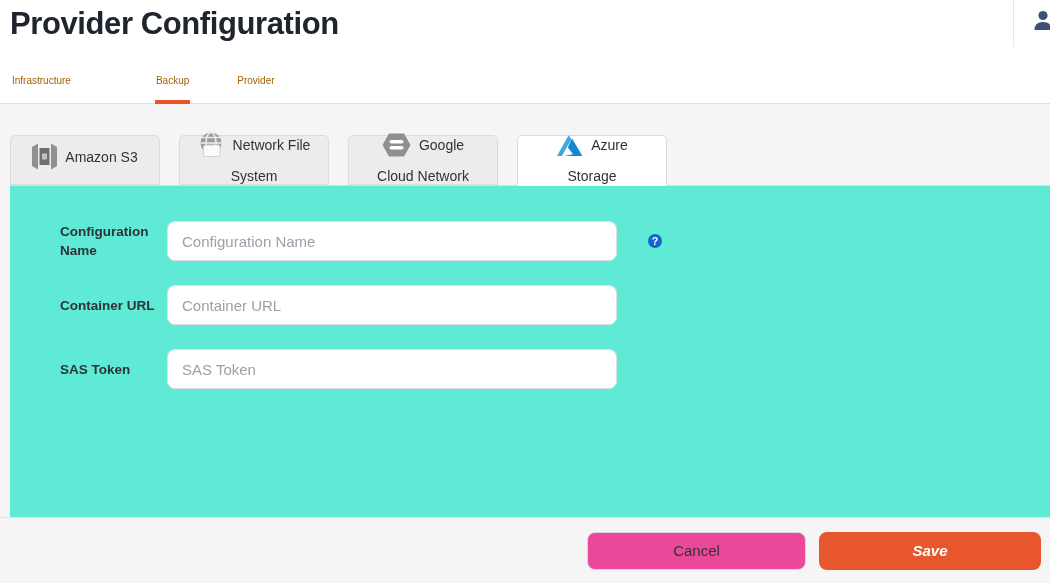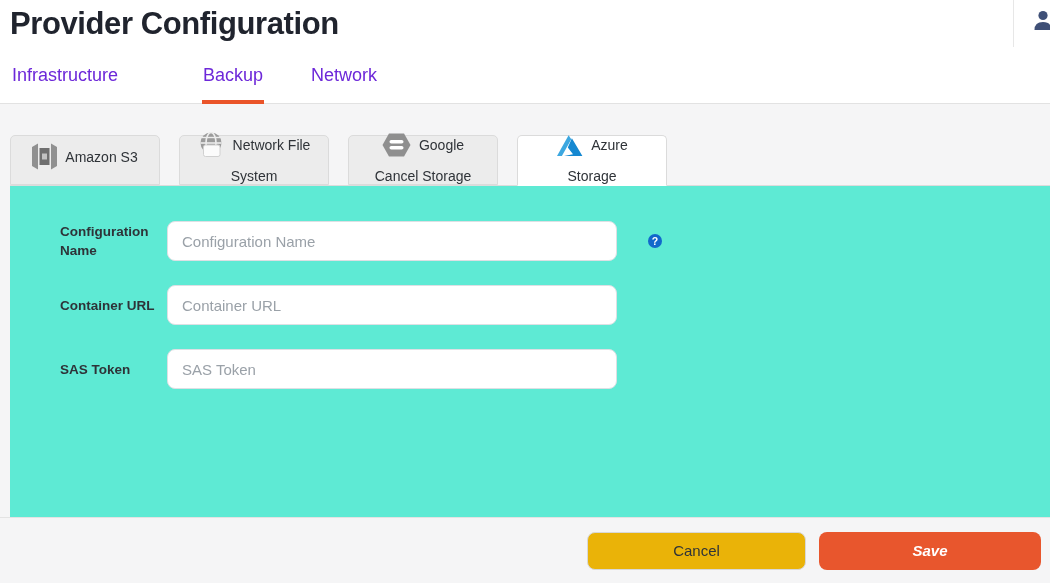--- a/index.html
+++ b/index.html
@@ -9,21 +9,21 @@
   
   .header { position:relative; height:104px; background:#fff;
     border-bottom:1px solid #e2e2e2; }
   .page-title { position:absolute; left:10px; top:6px; font-size:31px;
     font-weight:700; color:#20242e; letter-spacing:-0.4px; }
   .user-divider { position:absolute; left:1013px; top:0; width:1px; height:47px;
     background:#e7e7e7; }
   .user-icon { position:absolute; left:1031px; top:9px; width:24px; height:24px; }
   .main-nav { position:absolute; left:0; bottom:0; display:flex; gap:46px;
     padding-left:11px; }
-  .main-tab { font-size:18px; color:#6d28d9; padding:0 1px 13px 1px;
+  .main-tab { font-size:10px; color:#a16207; padding:0 1px 13px 1px;
     border-bottom:4px solid transparent; cursor:pointer; }
   .main-tab.active { border-bottom-color:#EA5429; margin-bottom:-1px;margin-left:37px; }
 
   
   .page { position:relative; height:479px; background:#f5f5f6; padding-left:10px; }
 
   .tabstrip { display:flex; padding-top:31px; border-bottom:1px solid #dcdcdc;gap:20px; }
   .ptab { width:150px; height:50px; background:#ececec; border:1px solid #dbdbdb;
     border-radius:5px 5px 0 0; display:flex; align-items:center;
     justify-content:center; cursor:pointer; }
@@ -50,21 +50,21 @@
   .help-icon { width:14px; height:14px; margin-left:31px; border-radius:50%;
     background:#1168CB; color:#fff; font-size:10.5px; font-weight:700;
     display:flex; align-items:center; justify-content:center; cursor:pointer; }
 
   
   .footer { position:absolute; left:0; bottom:0; width:1050px; height:66px;
     background:#f5f5f6; border-top:1px solid #e3e3e3; display:flex;
     align-items:center; justify-content:flex-end; gap:13px; padding-right:9px; }
   .btn { height:38px; border-radius:8px; font-size:15px; cursor:pointer;
     font-family:"Liberation Sans", sans-serif; }
-  .btn-cancel { width:219px; background:#eab308; border:1px solid #d8d8d8;
+  .btn-cancel { width:219px; background:#ec4899; border:1px solid #d8d8d8;
     color:#2f3338; }
   .btn-save { width:222px; background:#E8562D; border:none; color:#fff;
     font-weight:700;font-style:italic; }
 </style>
 </head>
 <body>
 
 <div class="header">
   <div class="page-title">Provider Configuration</div>
 
@@ -72,21 +72,21 @@
   <div class="user-icon">
     <svg width="24" height="24" viewBox="0 0 24 24">
       <circle cx="12" cy="6.5" r="4.6" fill="#3F5077"></circle>
       <path d="M3.5 21 q0 -8 8.5 -8 q8.5 0 8.5 8 z" fill="#3F5077"></path>
     </svg>
   </div>
 
   <div class="main-nav">
     <div class="main-tab">Infrastructure</div>
     <div class="main-tab active">Backup</div>
-    <div class="main-tab">Network</div>
+    <div class="main-tab">Provider</div>
   </div>
 </div>
 
 <div class="page">
 
   <div class="tabstrip">
 
     <div class="ptab">
       <div class="ptab-inner">
         <span class="ptab-icon">
@@ -115,21 +115,21 @@
     </div>
 
     <div class="ptab">
       <div class="ptab-inner">
         <span class="ptab-icon">
           <svg width="29" height="26" viewBox="0 0 29 26">
             <polygon points="7,1.5 22,1.5 28.5,13 22,24.5 7,24.5 0.5,13" fill="#8f8f8f"></polygon>
             <rect x="7.5" y="8" width="14" height="3.6" rx="1.8" fill="#fff"></rect>
             <rect x="7.5" y="14" width="14" height="3.6" rx="1.8" fill="#fff"></rect>
           </svg>
-        </span><span>Google Cancel Storage</span>
+        </span><span>Google Cloud Network</span>
       </div>
     </div>
 
     <div class="ptab active">
       <div class="ptab-inner">
         <span class="ptab-icon">
           <svg width="27" height="24" viewBox="0 0 27 24">
             <polygon points="12.6,1.2 1.0,22 5.9,22 15.3,5.3" fill="#3CA7E0"></polygon>
             <polygon points="15.9,4.3 26.4,22 8.0,22 17.0,20.2 11.8,13.6" fill="#1588D1"></polygon>
           </svg>

